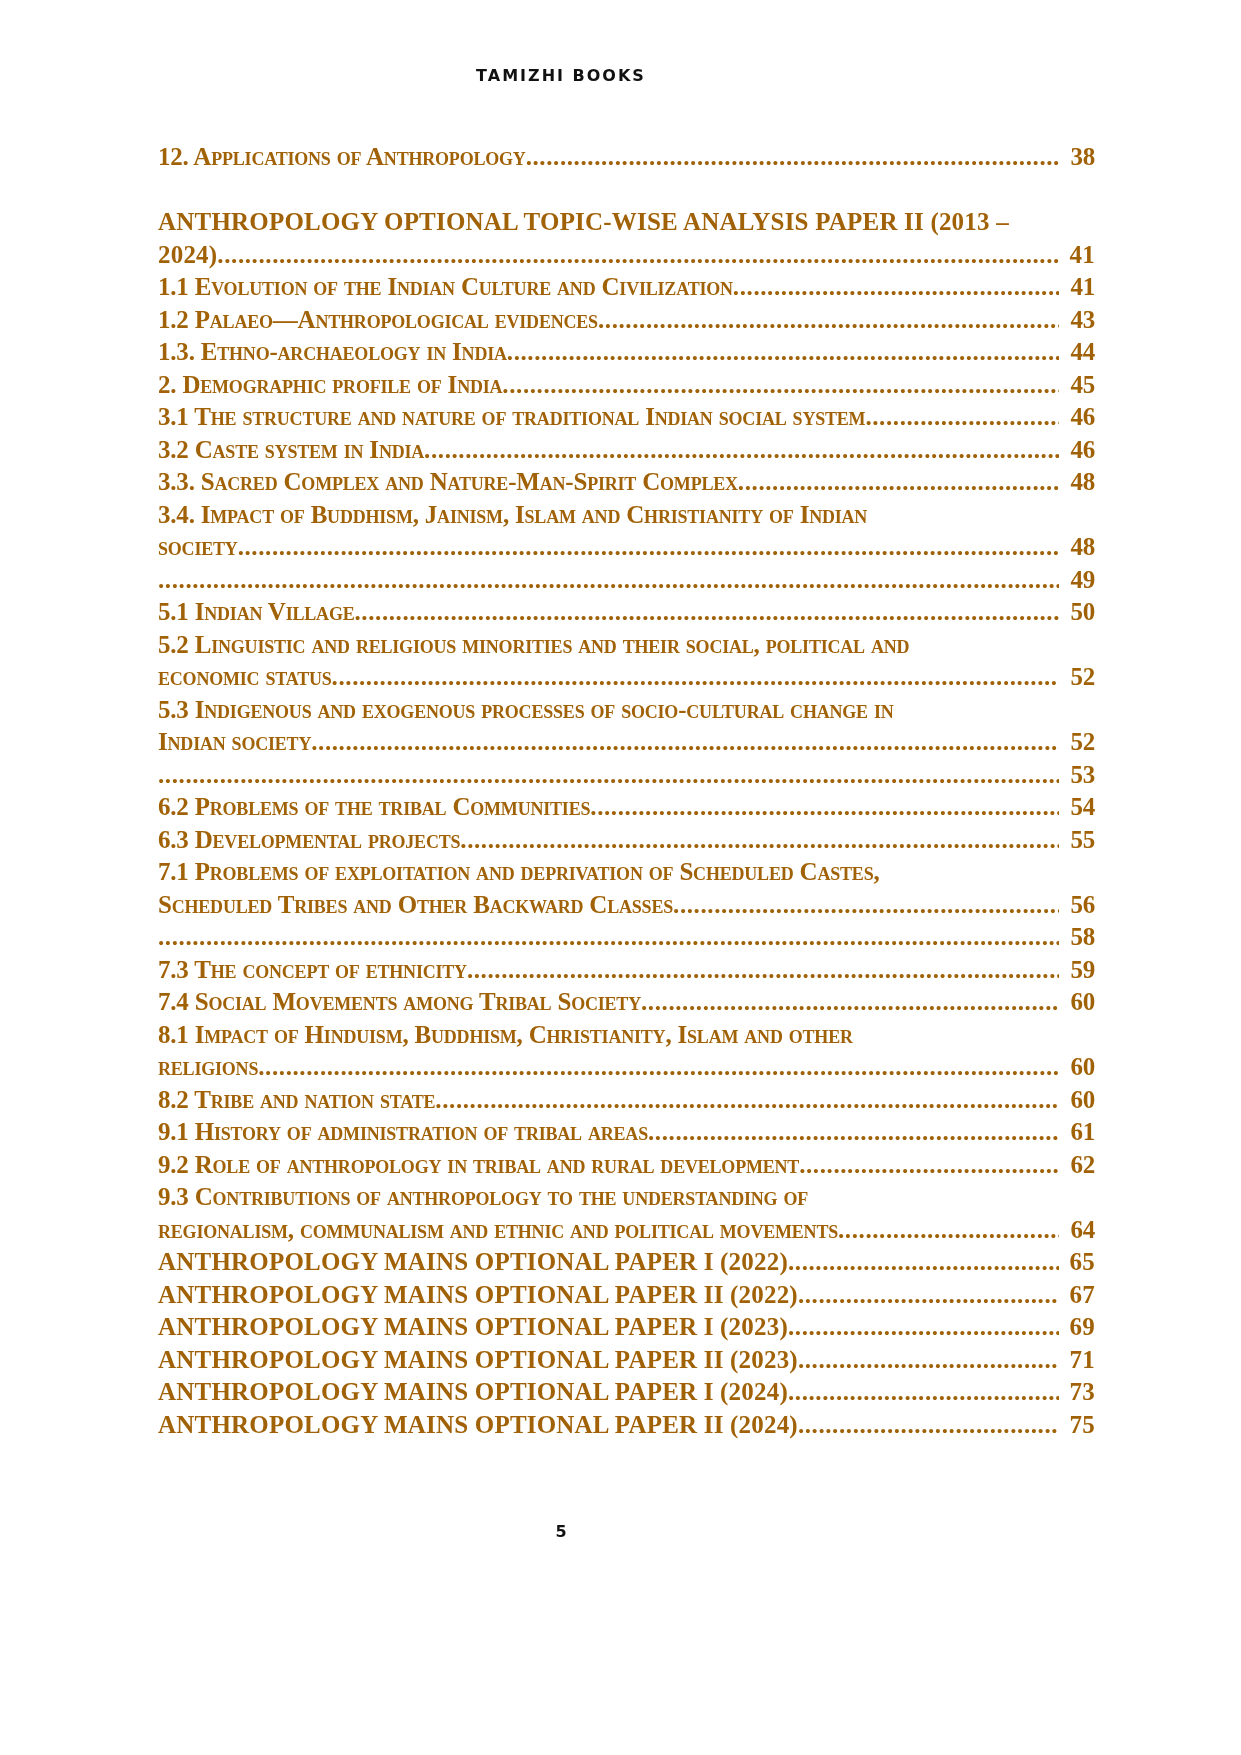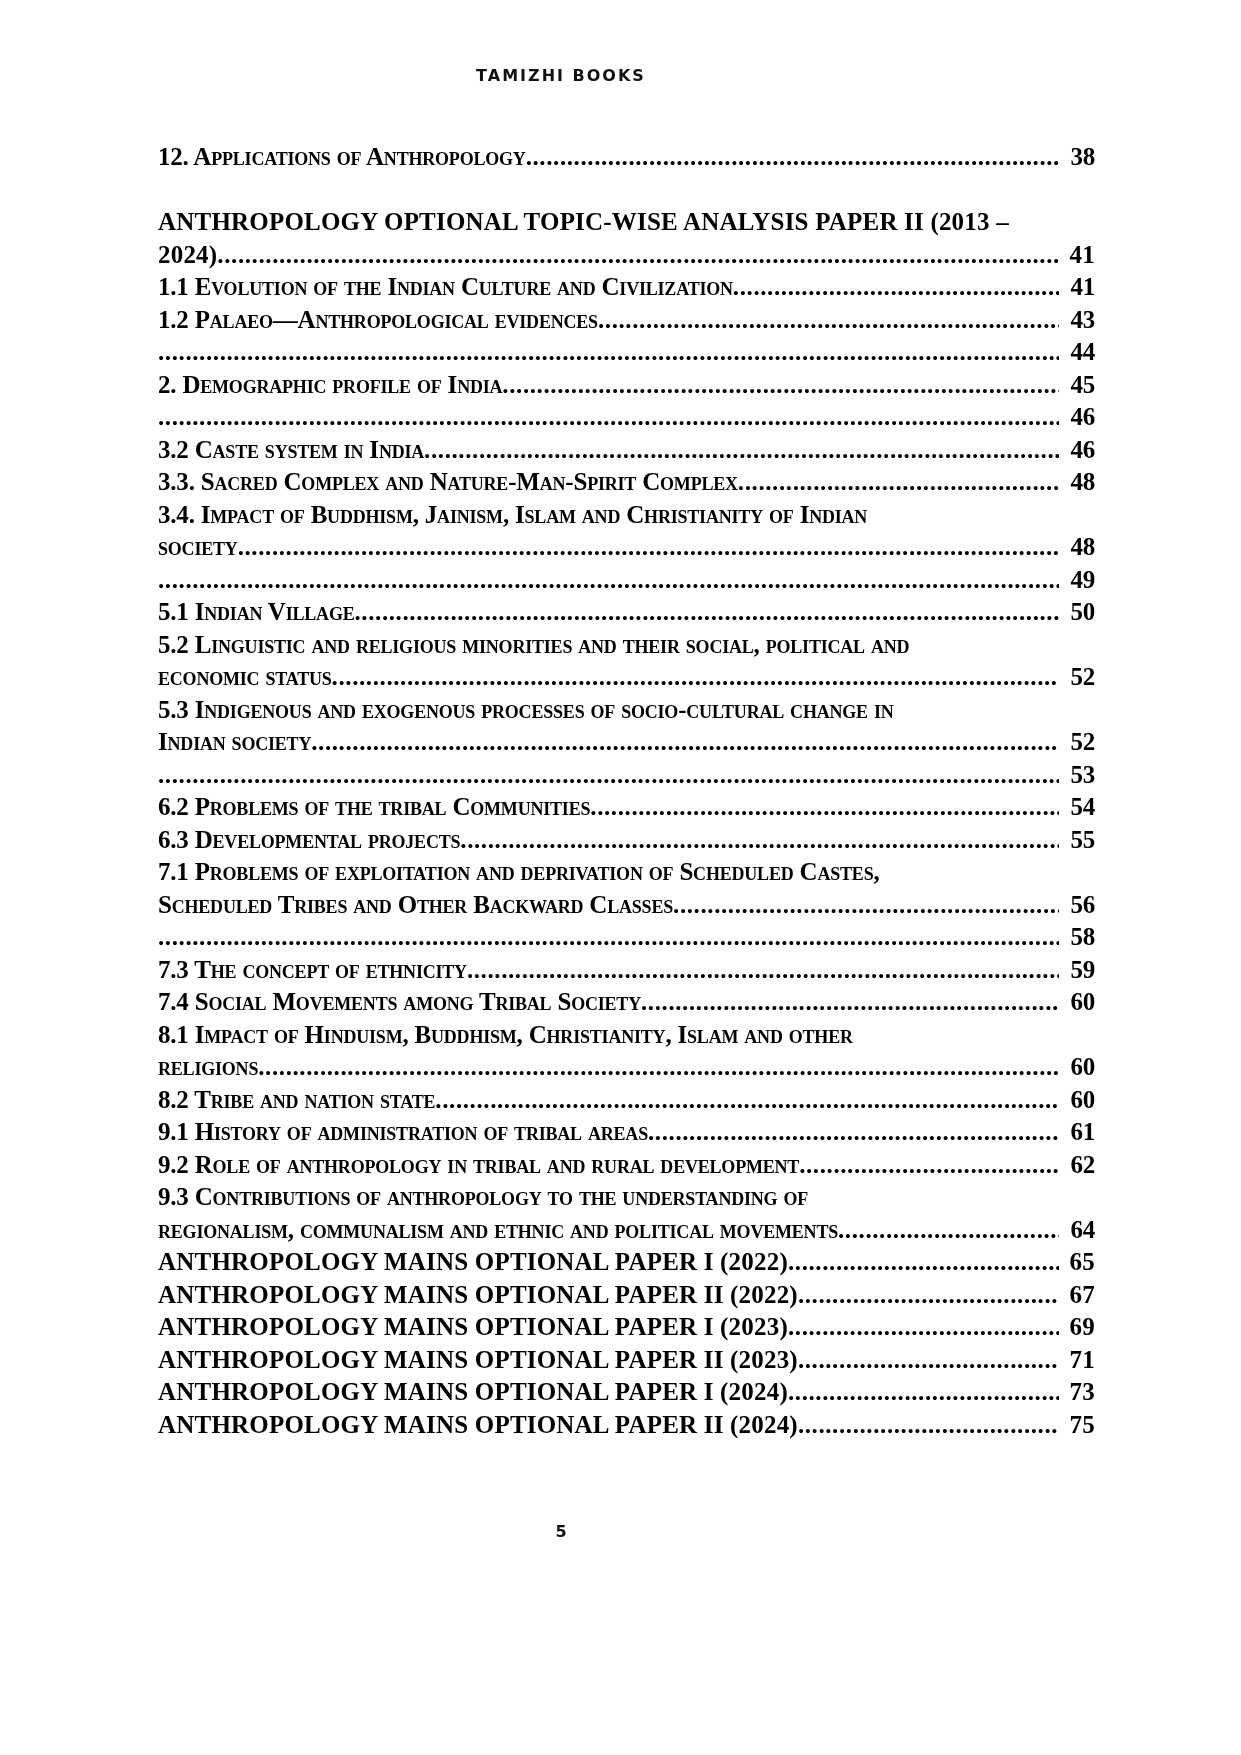--- a/index.html
+++ b/index.html
@@ -36,21 +36,21 @@
     width: 937px;
   }
   .entry { display: block; }
   .line {
     font-size: 25px;
     font-weight: bold;
     font-variant: small-caps;
     line-height: 32.5px;
     letter-spacing: -0.2px;
     white-space: nowrap;
-    color: #000000;
+    color: #a16207;
   }
   .caps .line {
     letter-spacing: 0.2px;
   }
   .line.last {
     display: flex;
     align-items: baseline;
   }
   .title { flex: 0 0 auto; }
   .leader {
@@ -111,33 +111,35 @@
       </div>
       <div class="entry smallcaps">
         <div class="line last">
           <span class="title">1.2 Palaeo—Anthropological evidences</span>
           <span class="leader">............................................................................................................................................................................................................................................................................................................</span>
           <span class="pg">43</span>
         </div>
       </div>
       <div class="entry smallcaps">
         <div class="line last">
+          <span class="title">1.3. Ethno-archaeology in India</span>
           <span class="leader">............................................................................................................................................................................................................................................................................................................</span>
           <span class="pg">44</span>
         </div>
       </div>
       <div class="entry smallcaps">
         <div class="line last">
           <span class="title">2. Demographic profile of India</span>
           <span class="leader">............................................................................................................................................................................................................................................................................................................</span>
           <span class="pg">45</span>
         </div>
       </div>
       <div class="entry smallcaps">
         <div class="line last">
+          <span class="title">3.1 The structure and nature of traditional Indian social system</span>
           <span class="leader">............................................................................................................................................................................................................................................................................................................</span>
           <span class="pg">46</span>
         </div>
       </div>
       <div class="entry smallcaps">
         <div class="line last">
           <span class="title">3.2 Caste system in India</span>
           <span class="leader">............................................................................................................................................................................................................................................................................................................</span>
           <span class="pg">46</span>
         </div>

